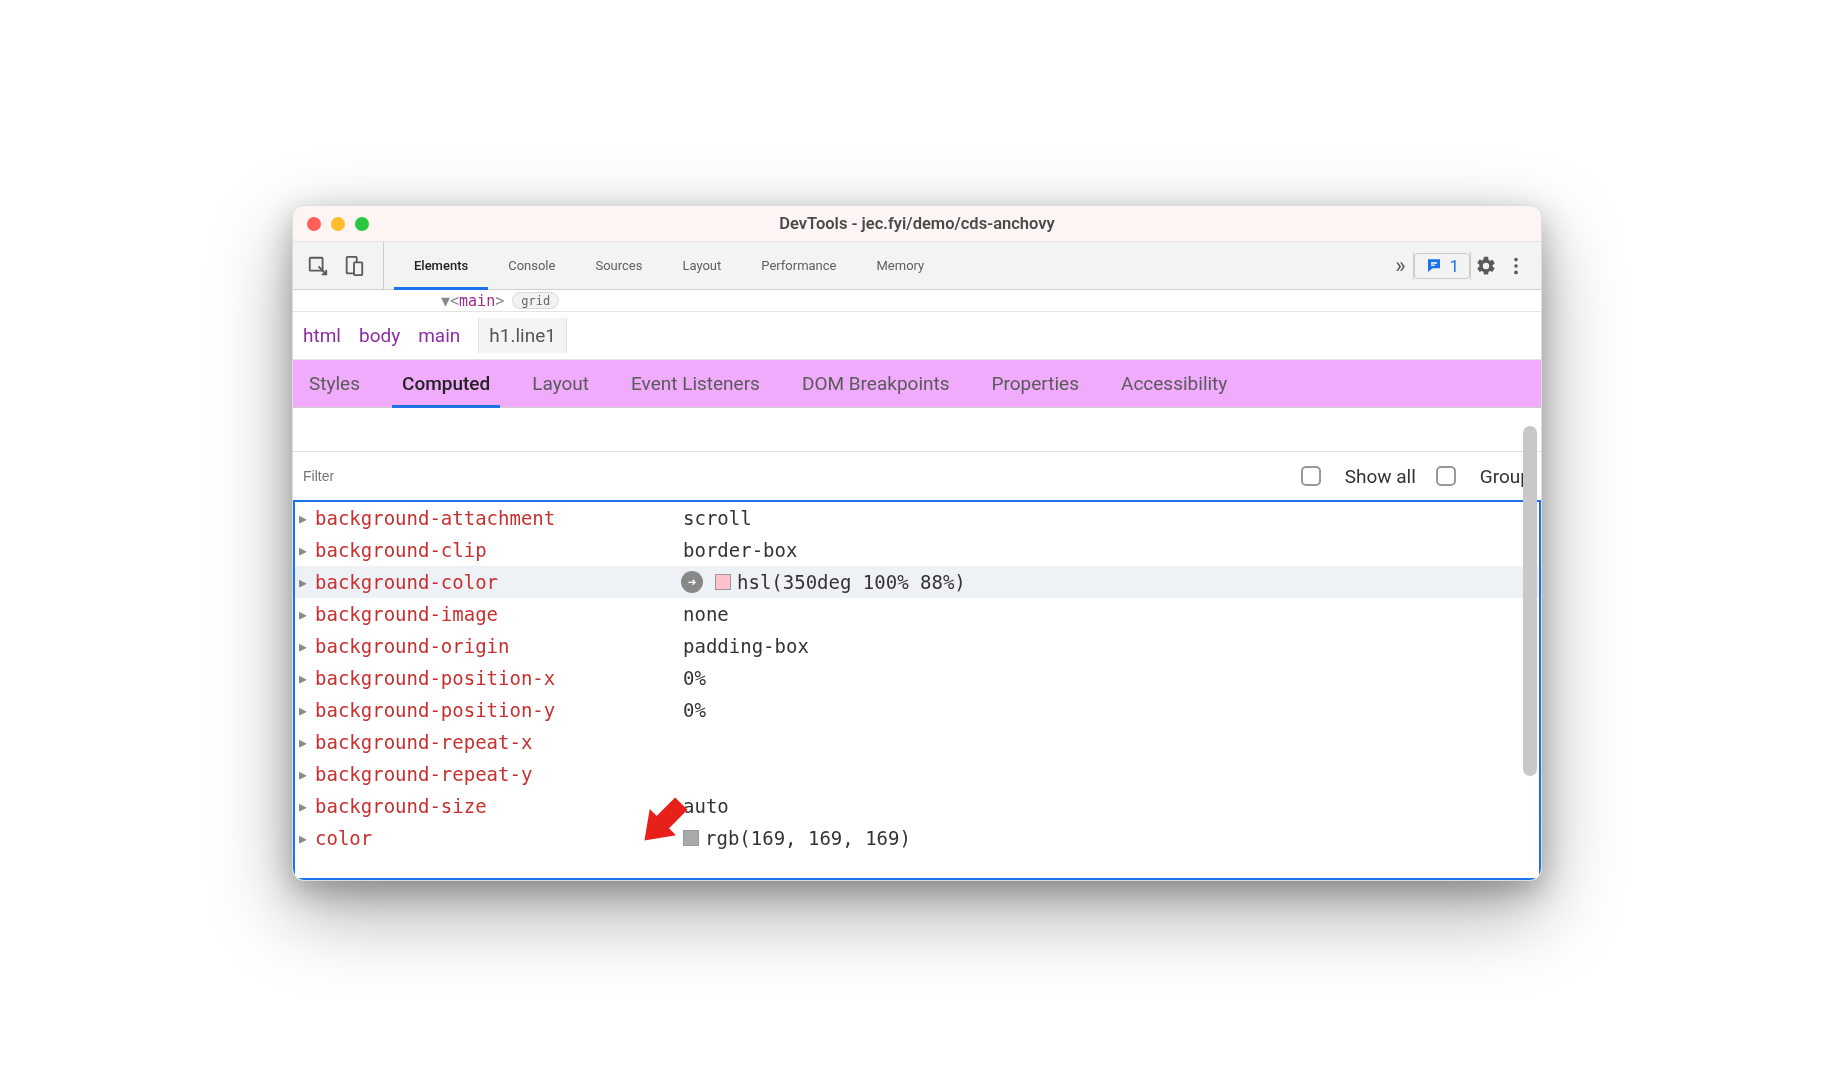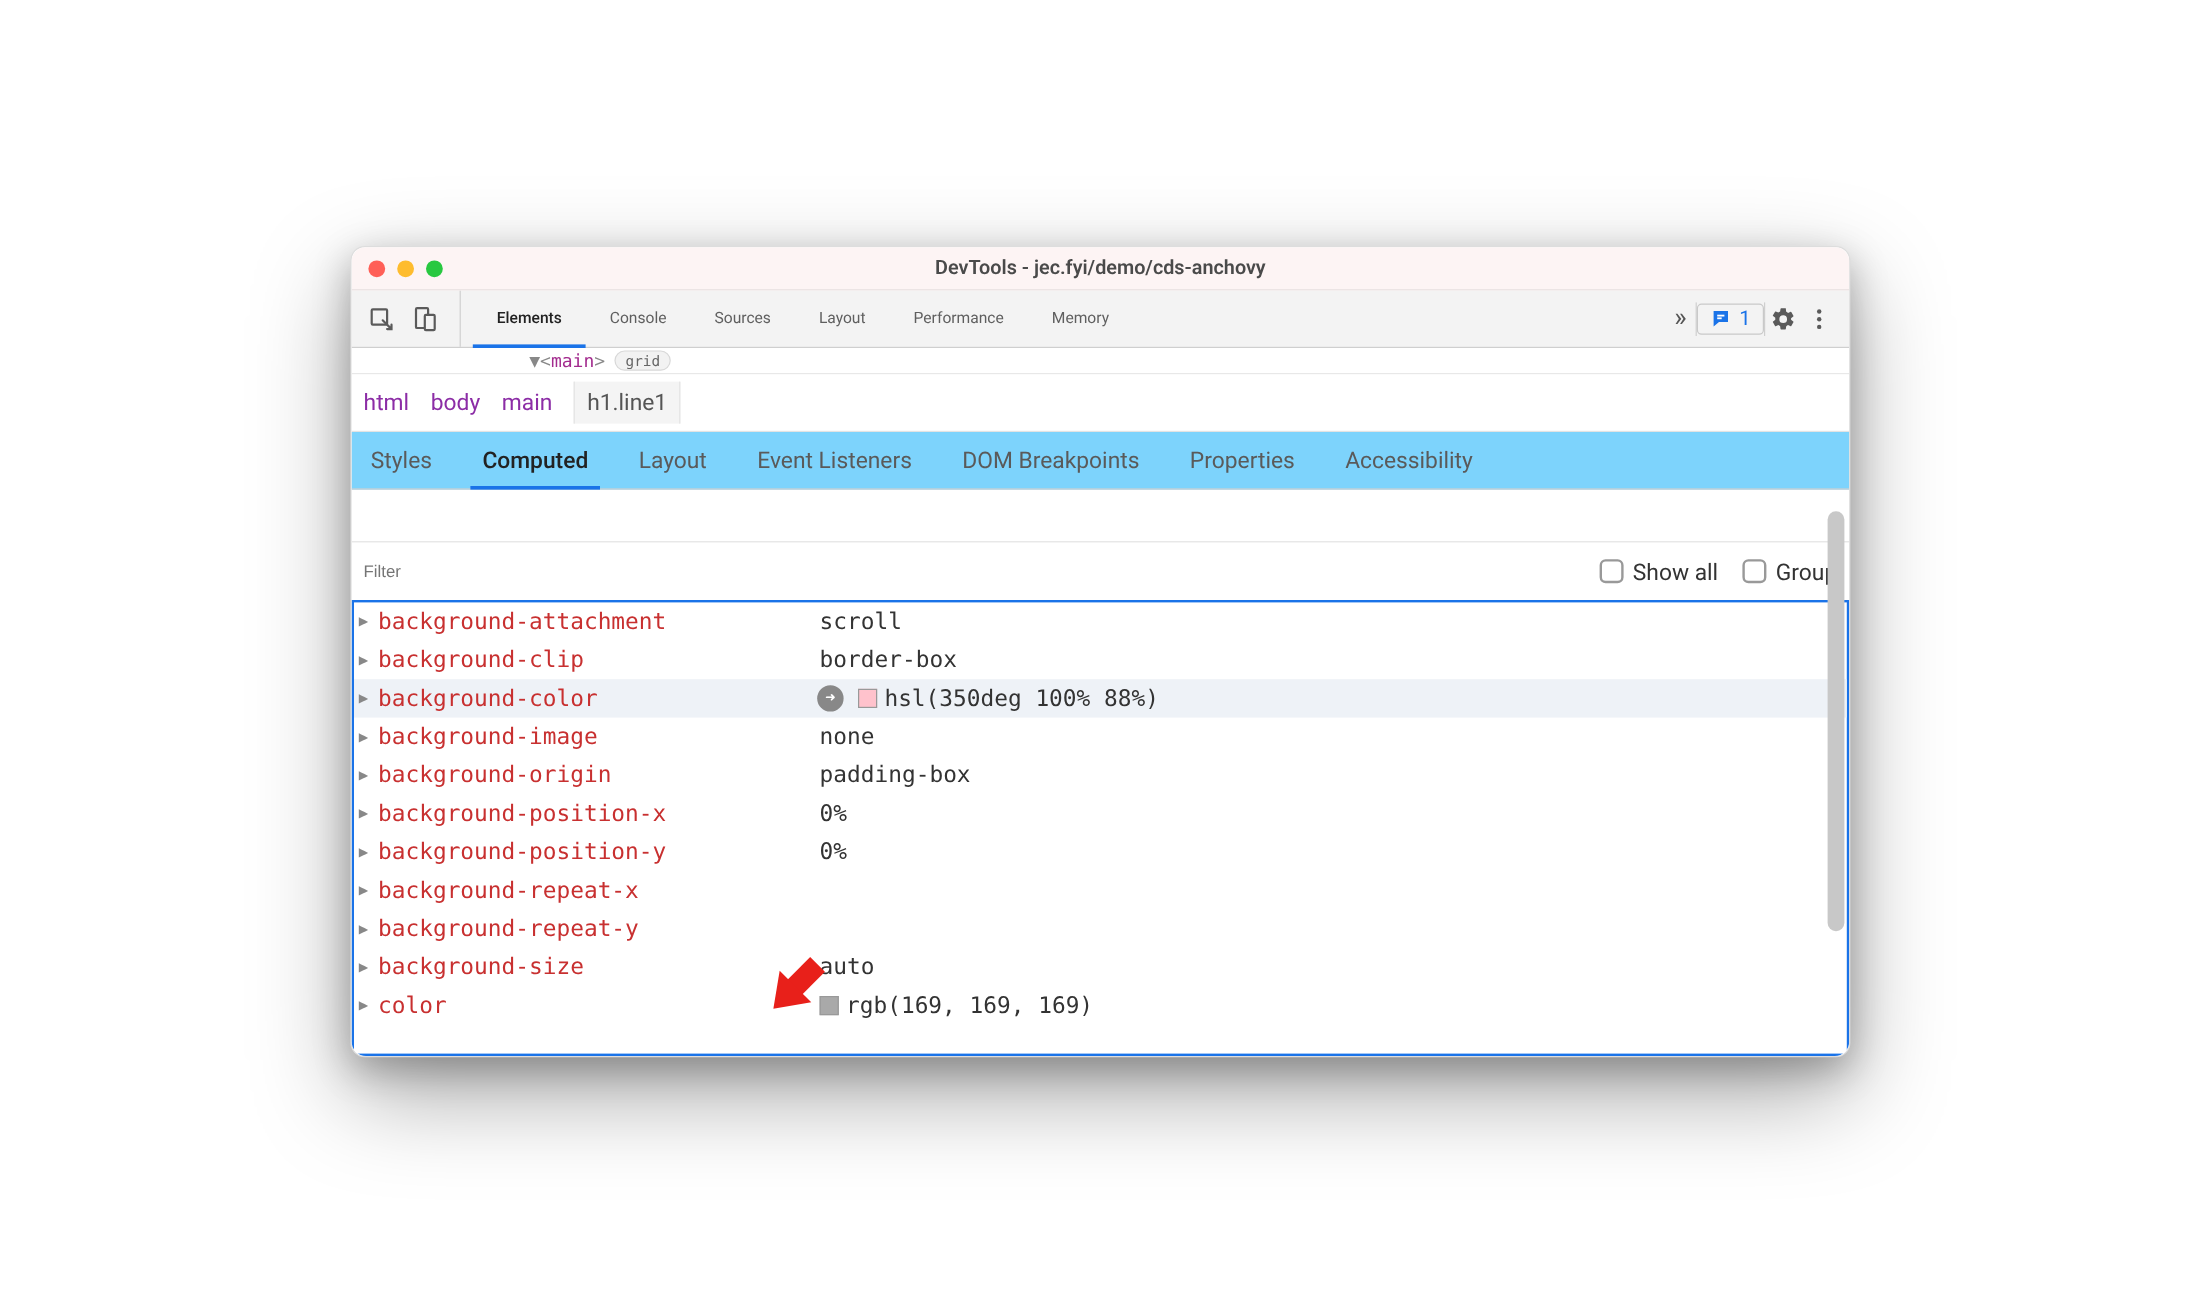--- a/index.html
+++ b/index.html
@@ -153,21 +153,21 @@
     border-right: 1px solid #e3e3e3;
     border-left: 1px solid #e3e3e3;
   }
 
   .subtabs {
     height: 48px;
     display: flex;
     align-items: center;
     padding: 0 10px;
     gap: 30px;
-    background: #7dd3fc;
+    background: #f0abfc;
     border-bottom: 1px solid #cfcfcf;
   }
   .subtab {
     font-size: 19px;
     color: #5a5a5a;
     cursor: pointer;
     height: 100%;
     display: flex;
     align-items: center;
     position: relative;
@@ -195,21 +195,21 @@
     flex: 1;
     border: none;
     font-size: 14px;
     outline: none;
     color: #333;
     background: transparent;
   }
   .checkwrap {
     display: flex;
     align-items: center;
-    gap: 8px;
+    gap: 24px;
     color: #333;
     cursor: pointer;
   }
   .checkbox {
     width: 20px; height: 20px;
     border: 2px solid #999;
     border-radius: 5px;
   }
 
   .proplist-wrap {

